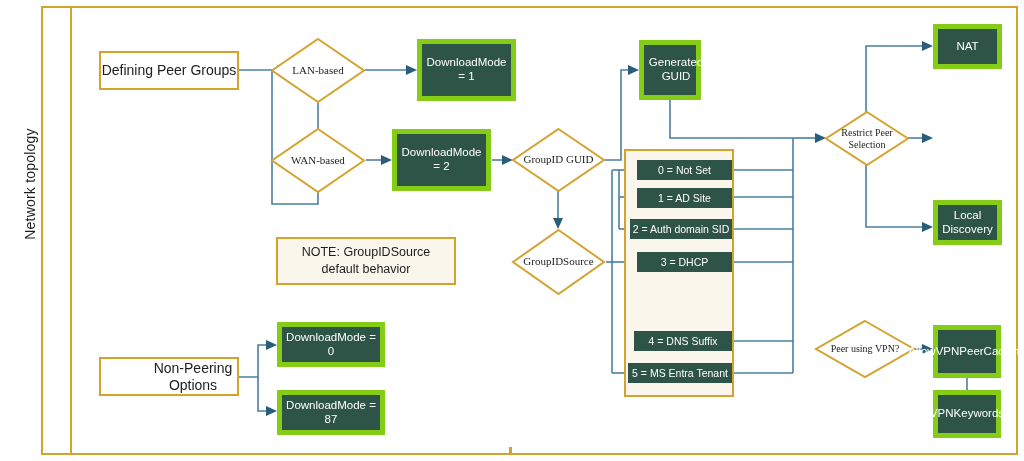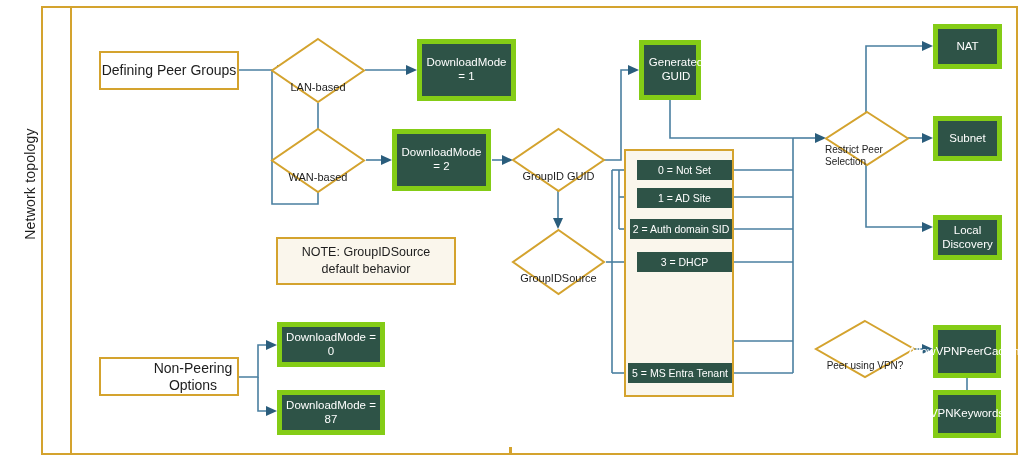--- a/index.html
+++ b/index.html
@@ -42,23 +42,23 @@
     border:2px solid #d4a32e;
   }
   .list-item{
     position:absolute;box-sizing:border-box;background:#2e5347;color:#ffffff;
     font-size:10.5px;display:flex;align-items:center;justify-content:center;
     text-align:center;
   }
   .diamond-wrap{position:absolute;}
   .diamond-wrap svg{position:absolute;left:0;top:0;overflow:visible;}
   .diamond-text{
-    position:absolute;left:0;top:17px;width:100%;height:100%;display:flex;
-    align-items:center;justify-content:center;text-align:left;
-    font-size:11px;color:#1d1d1d;line-height:1.2;pointer-events:none;
+    position:absolute;left:0;top:0;width:100%;height:100%;display:flex;
+    align-items:center;justify-content:center;text-align:center;
+    font-size:11px;color:#1d1d1d;line-height:1.2;pointer-events:none;font-family:Liberation Serif, serif;
   }
   .diamond-text.sm{font-size:10px;}
   #wires{position:absolute;left:0;top:0;width:1024px;height:461px;pointer-events:none;}
   .wire{fill:none;stroke:#4a7fa0;stroke-width:1.6;}
   .wire-head{fill:#2a5d7c;}
 </style>
 </head>
 <body>
 
 <div id="canvas">
@@ -179,32 +179,32 @@
   </div>
 
   <div class="node box-green" style="left:639px;top:40px;width:62px;height:60px;padding-left:12px;">Generated GUID</div>
 
   <div class="list-container" style="left:624px;top:149px;width:110px;height:248px;"></div>
 
   <div class="list-item" style="left:637px;top:160px;width:95px;height:20px;">0 = Not Set</div>
   <div class="list-item" style="left:637px;top:188px;width:95px;height:20px;">1 = AD Site</div>
   <div class="list-item" style="left:630px;top:219px;width:102px;height:20px;">2 = Auth domain SID</div>
   <div class="list-item" style="left:637px;top:252px;width:95px;height:20px;">3 = DHCP</div>
+  <div class="list-item" style="left:634px;top:331px;width:98px;height:20px;">4 = DNS Suffix</div>
   <div class="list-item" style="left:628px;top:363px;width:104px;height:20px;">5 = MS Entra Tenant</div>
 
   <div class="diamond-wrap" style="left:825px;top:111px;width:84px;height:55px;">
     <svg width="84" height="55" viewBox="0 0 84 55">
         <polygon points="42,1 83,27.5 42,54 1,27.5" fill="#ffffff" stroke="#d4a32e" stroke-width="2"></polygon>
       </svg>
     <div class="diamond-text sm">Restrict Peer Selection</div>
   </div>
 
   <div class="node box-green" style="left:933px;top:24px;width:69px;height:45px;">NAT</div>
-  <div class="node box-green" style="left:933px;top:116px;width:69px;height:45px;">Subnet</div>
-  <div class="node box-green" style="left:933px;top:215px;width:69px;height:45px;">Local Discovery</div>
+  <div class="node box-green" style="left:933px;top:200px;width:69px;height:45px;">Local Discovery</div>
 
   <div class="node box-outline" style="left:99px;top:357px;width:140px;height:39px;padding-left:48px;">Non-Peering Options</div>
 
   <div class="node box-green" style="left:277px;top:322px;width:108px;height:45px;">DownloadMode = 0</div>
   <div class="node box-green" style="left:277px;top:390px;width:108px;height:45px;">DownloadMode = 87</div>
 
   <div class="diamond-wrap" style="left:815px;top:320px;width:100px;height:58px;">
     <svg width="100" height="58" viewBox="0 0 100 58">
         <polygon points="50,1 99,29 50,57 1,29" fill="#ffffff" stroke="#d4a32e" stroke-width="2"></polygon>
       </svg>

